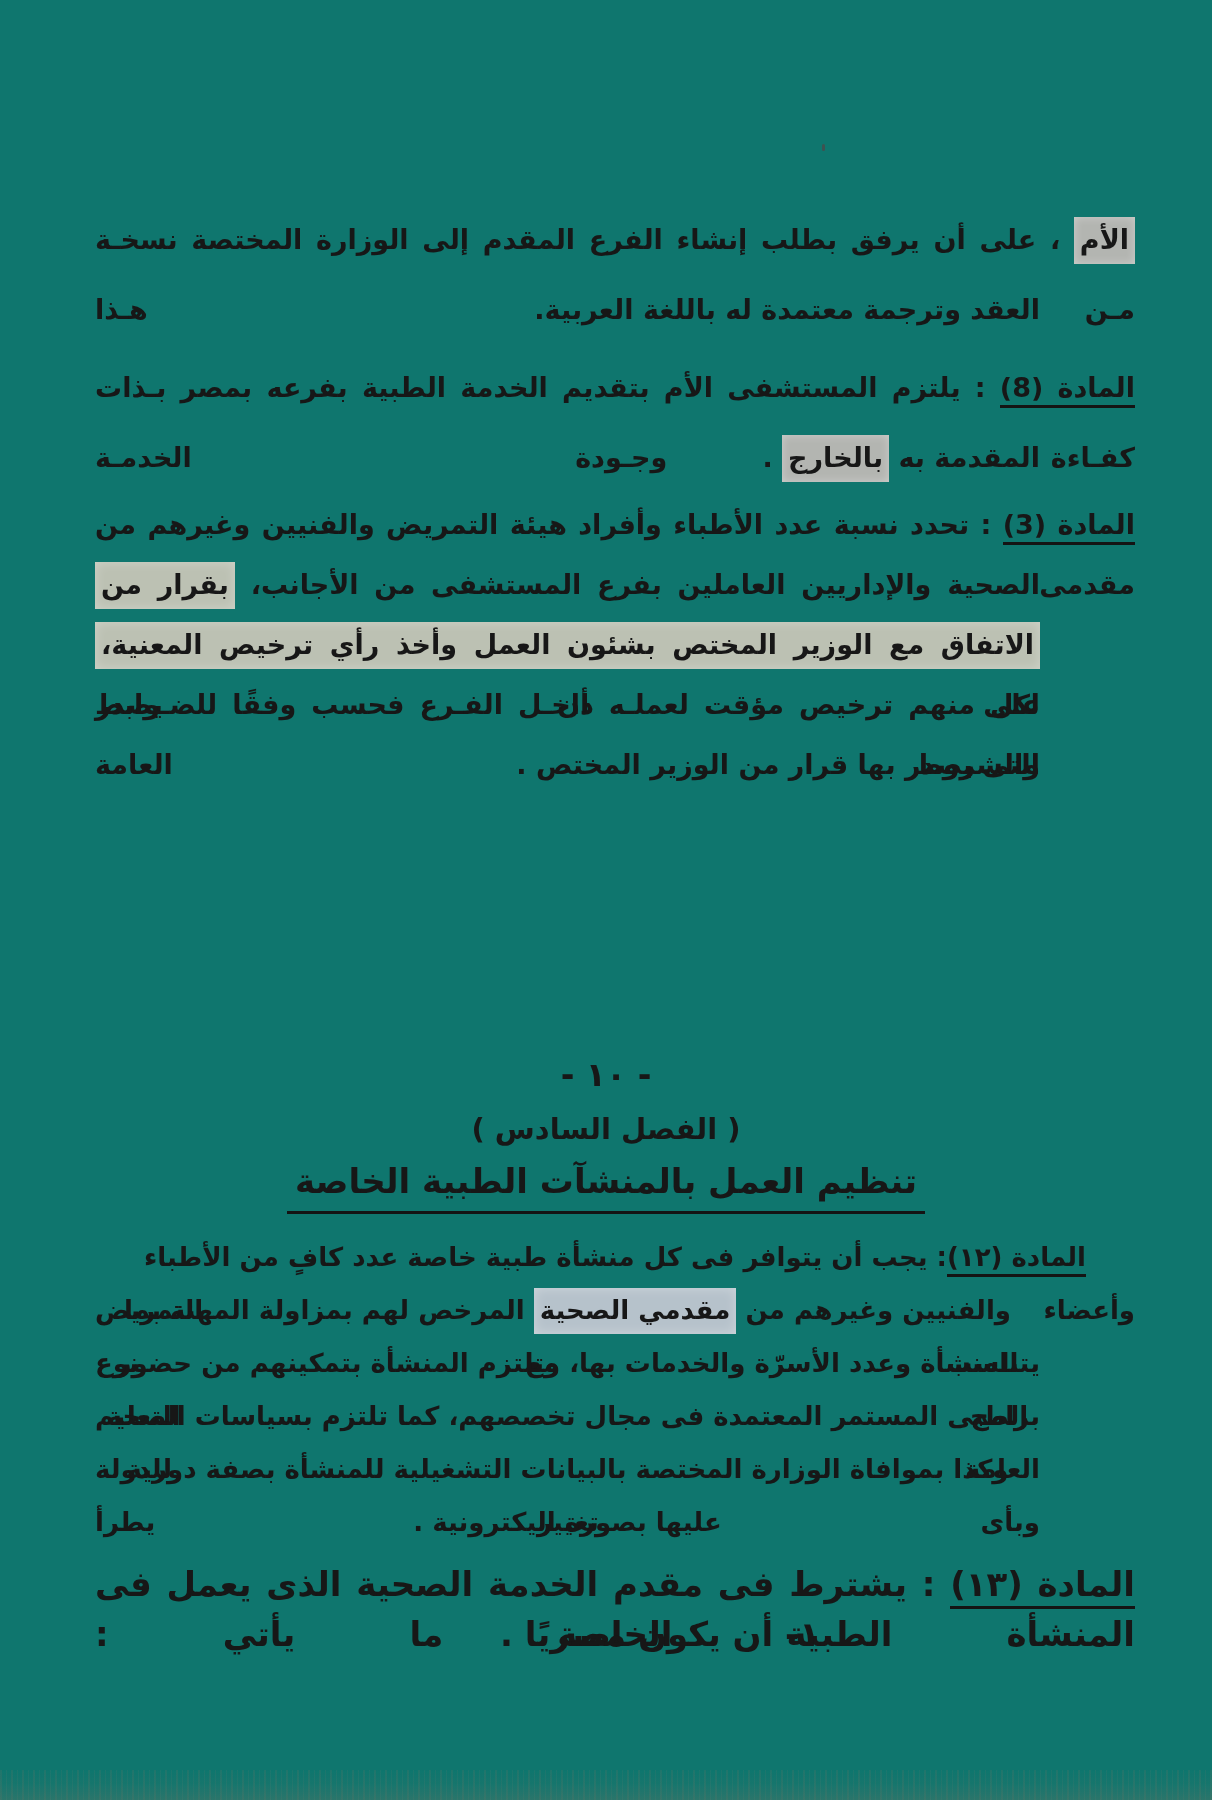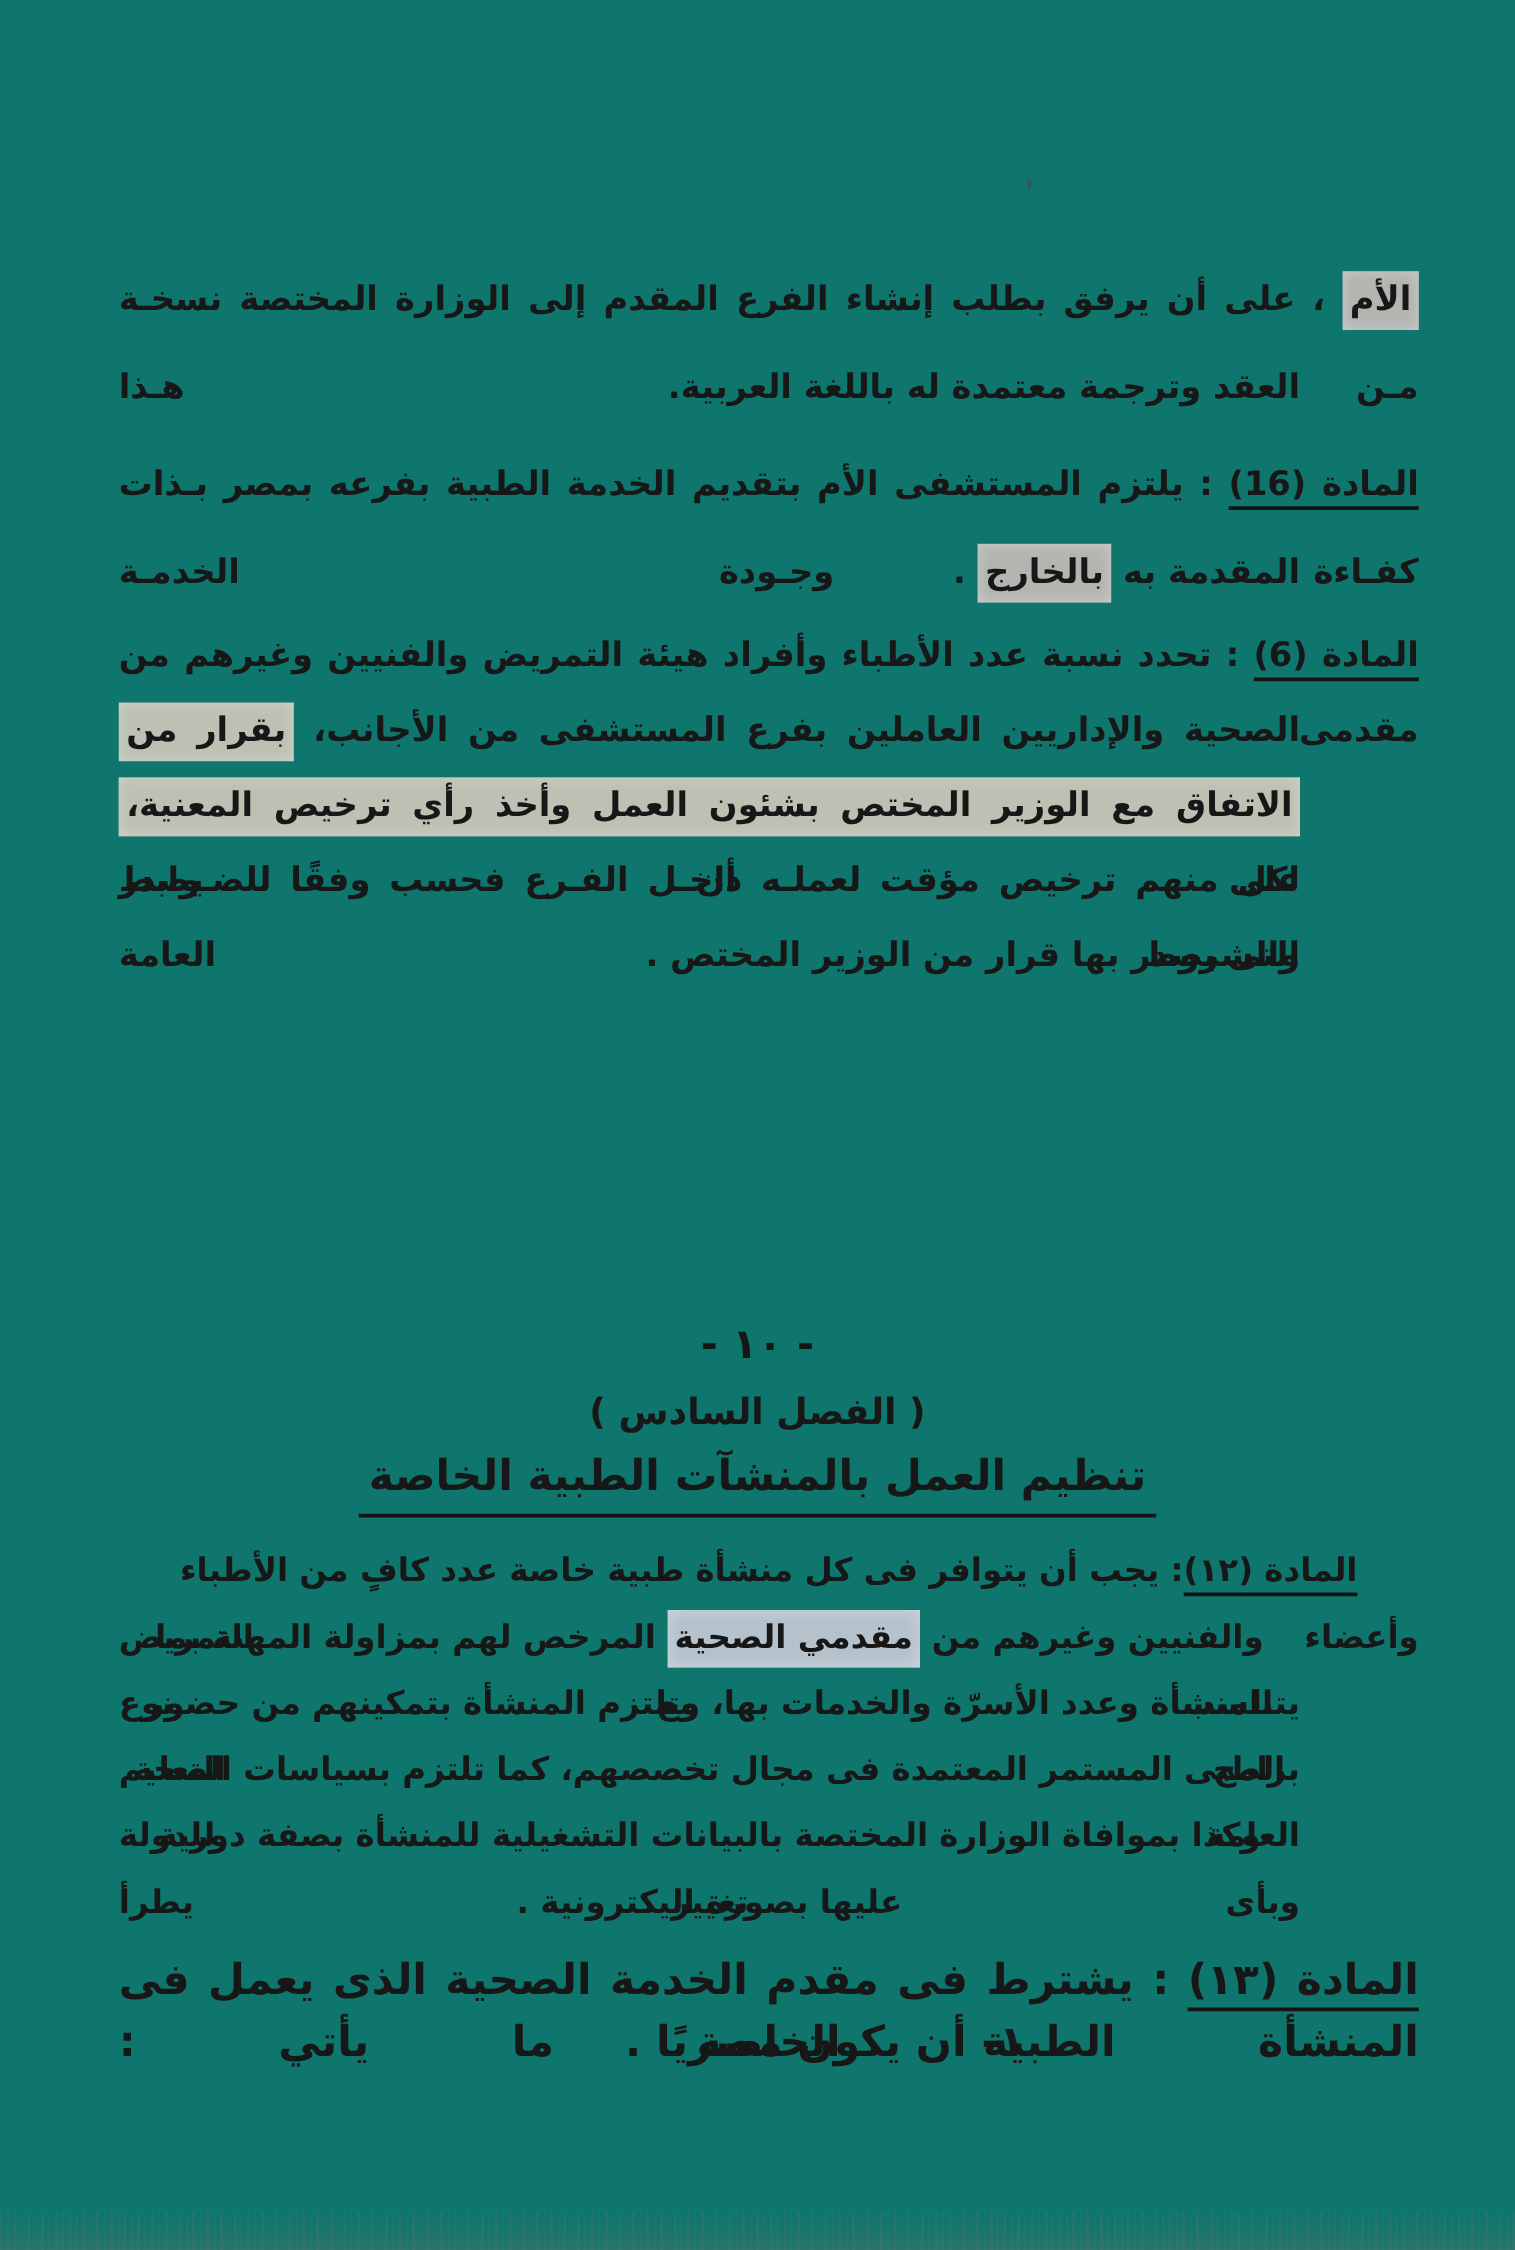--- a/index.html
+++ b/index.html
@@ -70,25 +70,25 @@
 <body>
 
 <div class="page">
 
   <div id="body-top" class="text-col">
       <section class="block blk-intro-continuation">
         <p class="line just"><span class="hl hl-gray">الأم</span><span> ، على أن يرفق بطلب إنشاء الفرع المقدم إلى الوزارة المختصة نسخـة مـن هـذا</span></p>
         <p class="line endline indent"><span>العقد وترجمة معتمدة له باللغة العربية.</span></p>
       </section>
       <section class="block blk-article-10">
-        <p class="line just"><span class="article-label">المادة (16)</span><span> : يلتزم المستشفى الأم بتقديم الخدمة الطبية بفرعه بمصر بـذات كفـاءة وجـودة الخدمـة</span></p>
+        <p class="line just"><span class="article-label">المادة (8)</span><span> : يلتزم المستشفى الأم بتقديم الخدمة الطبية بفرعه بمصر بـذات كفـاءة وجـودة الخدمـة</span></p>
         <p class="line endline indent"><span>المقدمة به </span><span class="hl hl-gray">بالخارج</span><span> .</span></p>
       </section>
       <section class="block blk-article-11">
-        <p class="line just"><span class="article-label">المادة (6)</span><span> : تحدد نسبة عدد الأطباء وأفراد هيئة التمريض والفنيين وغيرهم من مقدمى الخدمة</span></p>
+        <p class="line just"><span class="article-label">المادة (3)</span><span> : تحدد نسبة عدد الأطباء وأفراد هيئة التمريض والفنيين وغيرهم من مقدمى الخدمة</span></p>
         <p class="line just indent"><span>الصحية والإداريين العاملين بفرع المستشفى من الأجانب، </span><span class="hl hl-green">بقرار من الوزير المختص بعد</span></p>
         <p class="line just indent"><span class="hl hl-green">الاتفاق مع الوزير المختص بشئون العمل وأخذ رأي ترخيص المعنية،</span><span> على أن يصدر</span></p>
         <p class="line just indent"><span>لكل منهم ترخيص مؤقت لعملـه داخـل الفـرع فحسب وفقًا للضـوابط والشروط العامة</span></p>
         <p class="line endline indent"><span>التى يصدر بها قرار من الوزير المختص .</span></p>
       </section>
     </div>
 
   <div class="center-block">
     <div class="page-number">- ١٠ -</div>
     <div class="chapter-heading">( الفصل السادس )</div>

